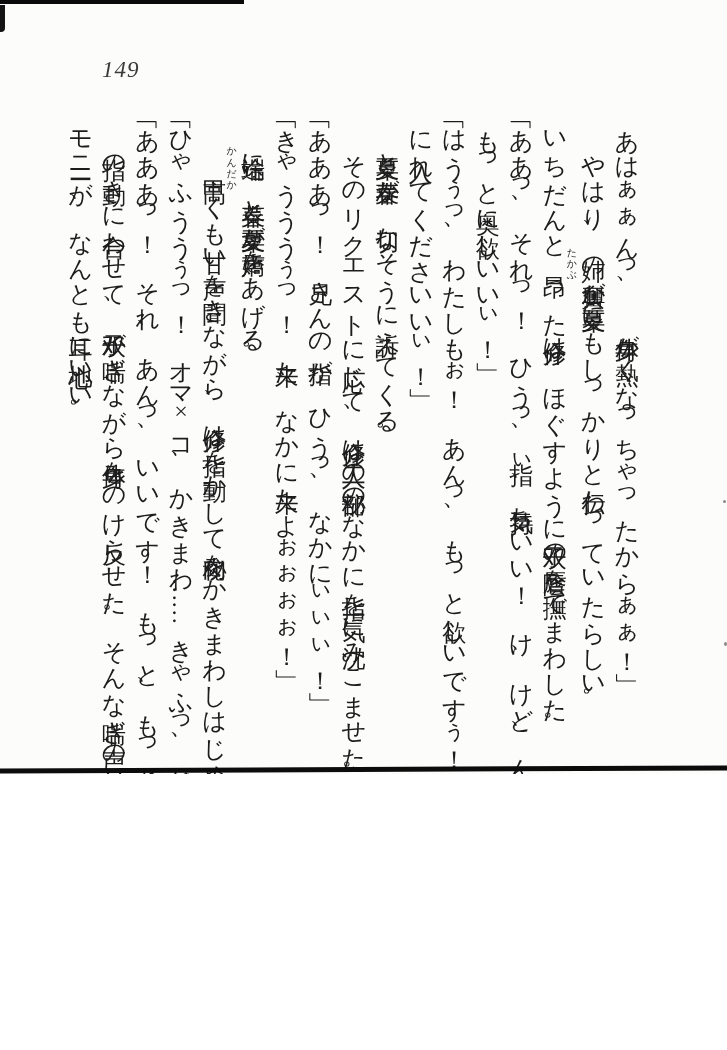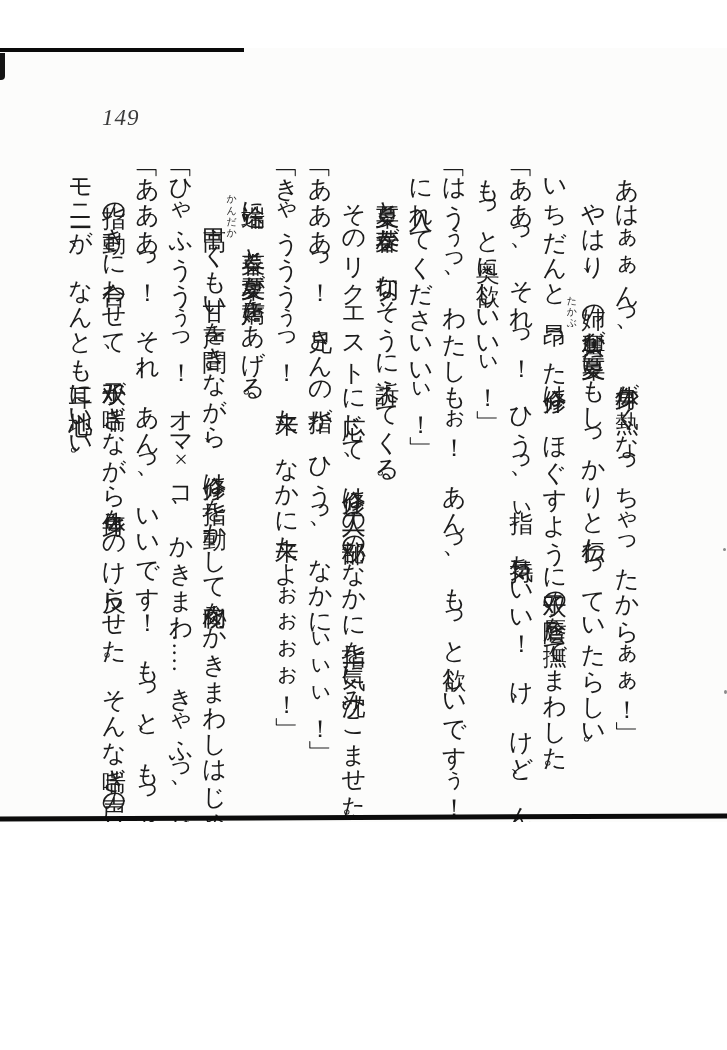--- a/index.html
+++ b/index.html
@@ -3,21 +3,20 @@
 <meta charset="utf-8">
 <style>
   html,body { margin:0; padding:0; }
   .page {
     position: relative;
     width: 727px;
     height: 774px;
     background: #fcfcfb;
     overflow: hidden;
     font-family: "Liberation Serif", "DejaVu Serif", serif;
-    margin-top: 48px;
   }
   .page-number {
     position: absolute;
     top: 57px;
     left: 102px;
     font-size: 23px;
     font-style: italic;
     color: #3b3b3b;
     letter-spacing: 1px;
   }

